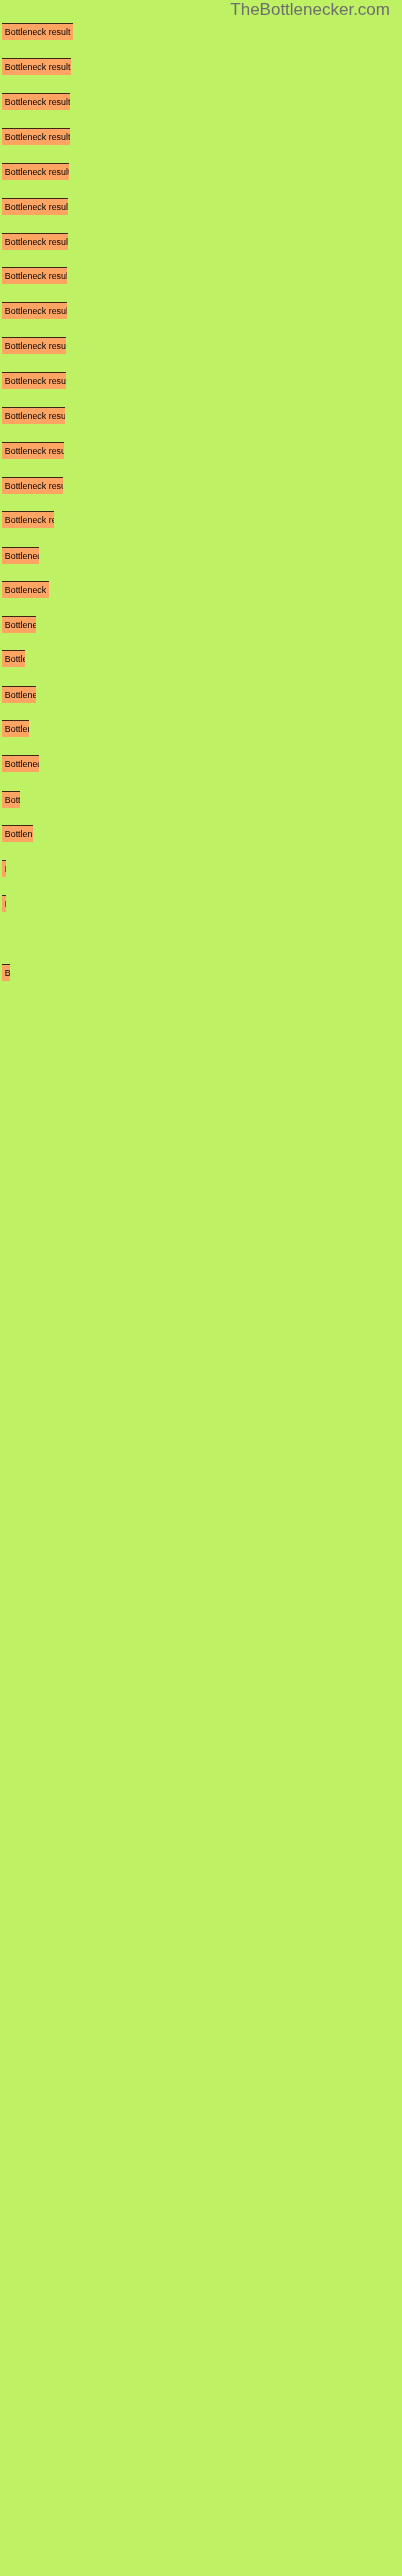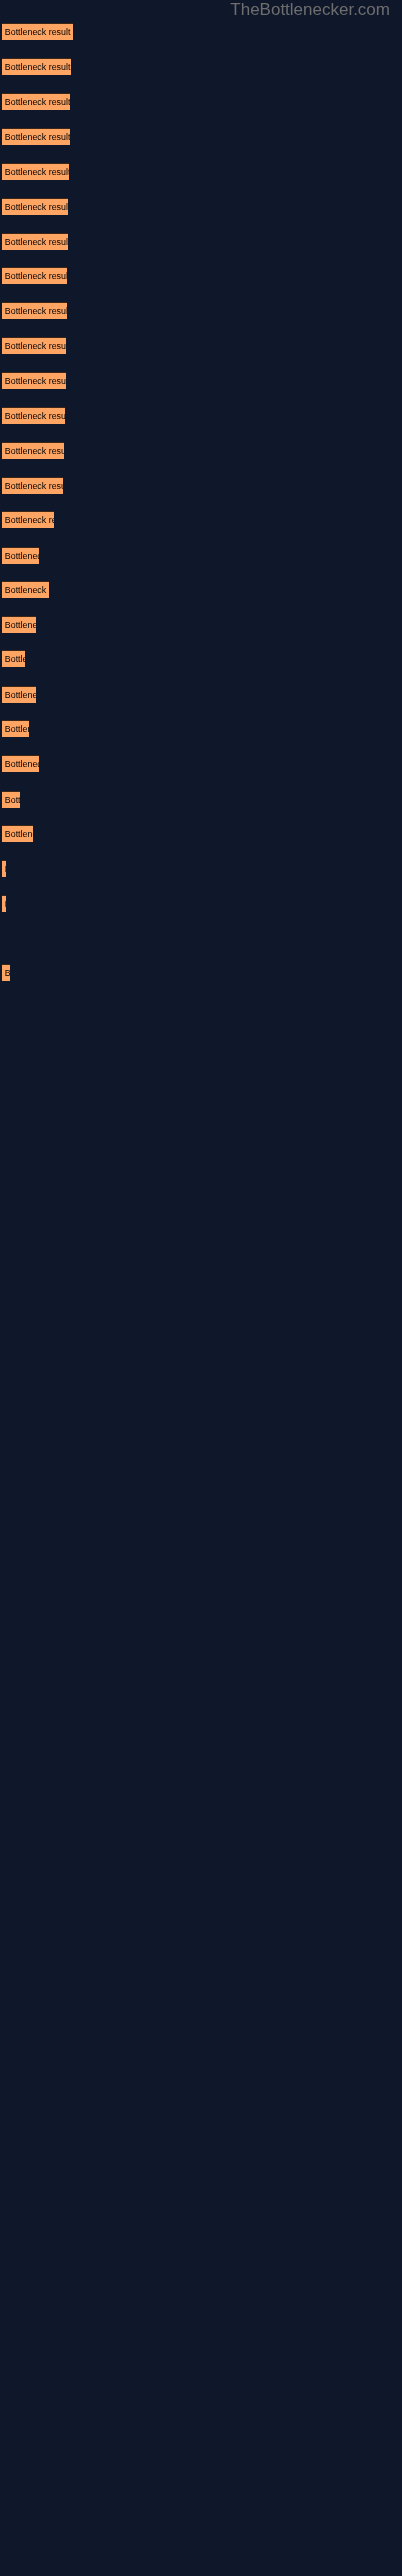--- a/index.html
+++ b/index.html
@@ -14,21 +14,21 @@
     overflow: hidden;
     font-family: "Liberation Sans", sans-serif;
   }
 
   #chart-root {
     position: absolute;
     left: 0;
     top: 0;
     width: 403px;
     height: 2576px;
-    background: #0f172a;
+    background: #bef264;
   }
 
   #watermark {
     position: absolute;
     right: 13px;
     top: 0px;
     font-family: "Liberation Sans", sans-serif;
     font-size: 17px;
     line-height: 19.3px;
     color: #6e6e6e;

